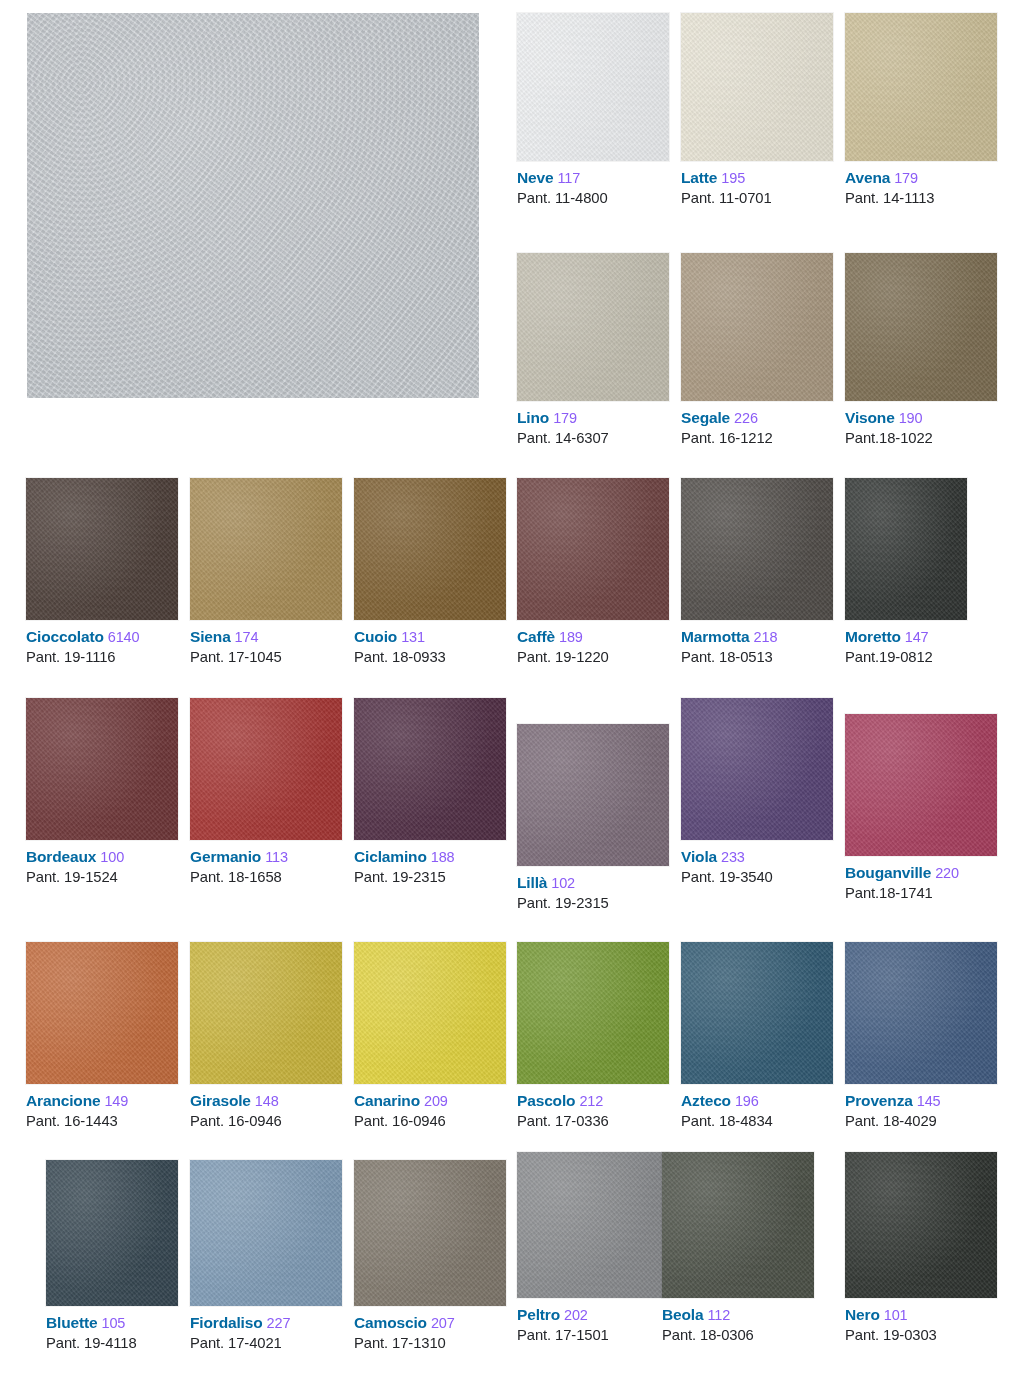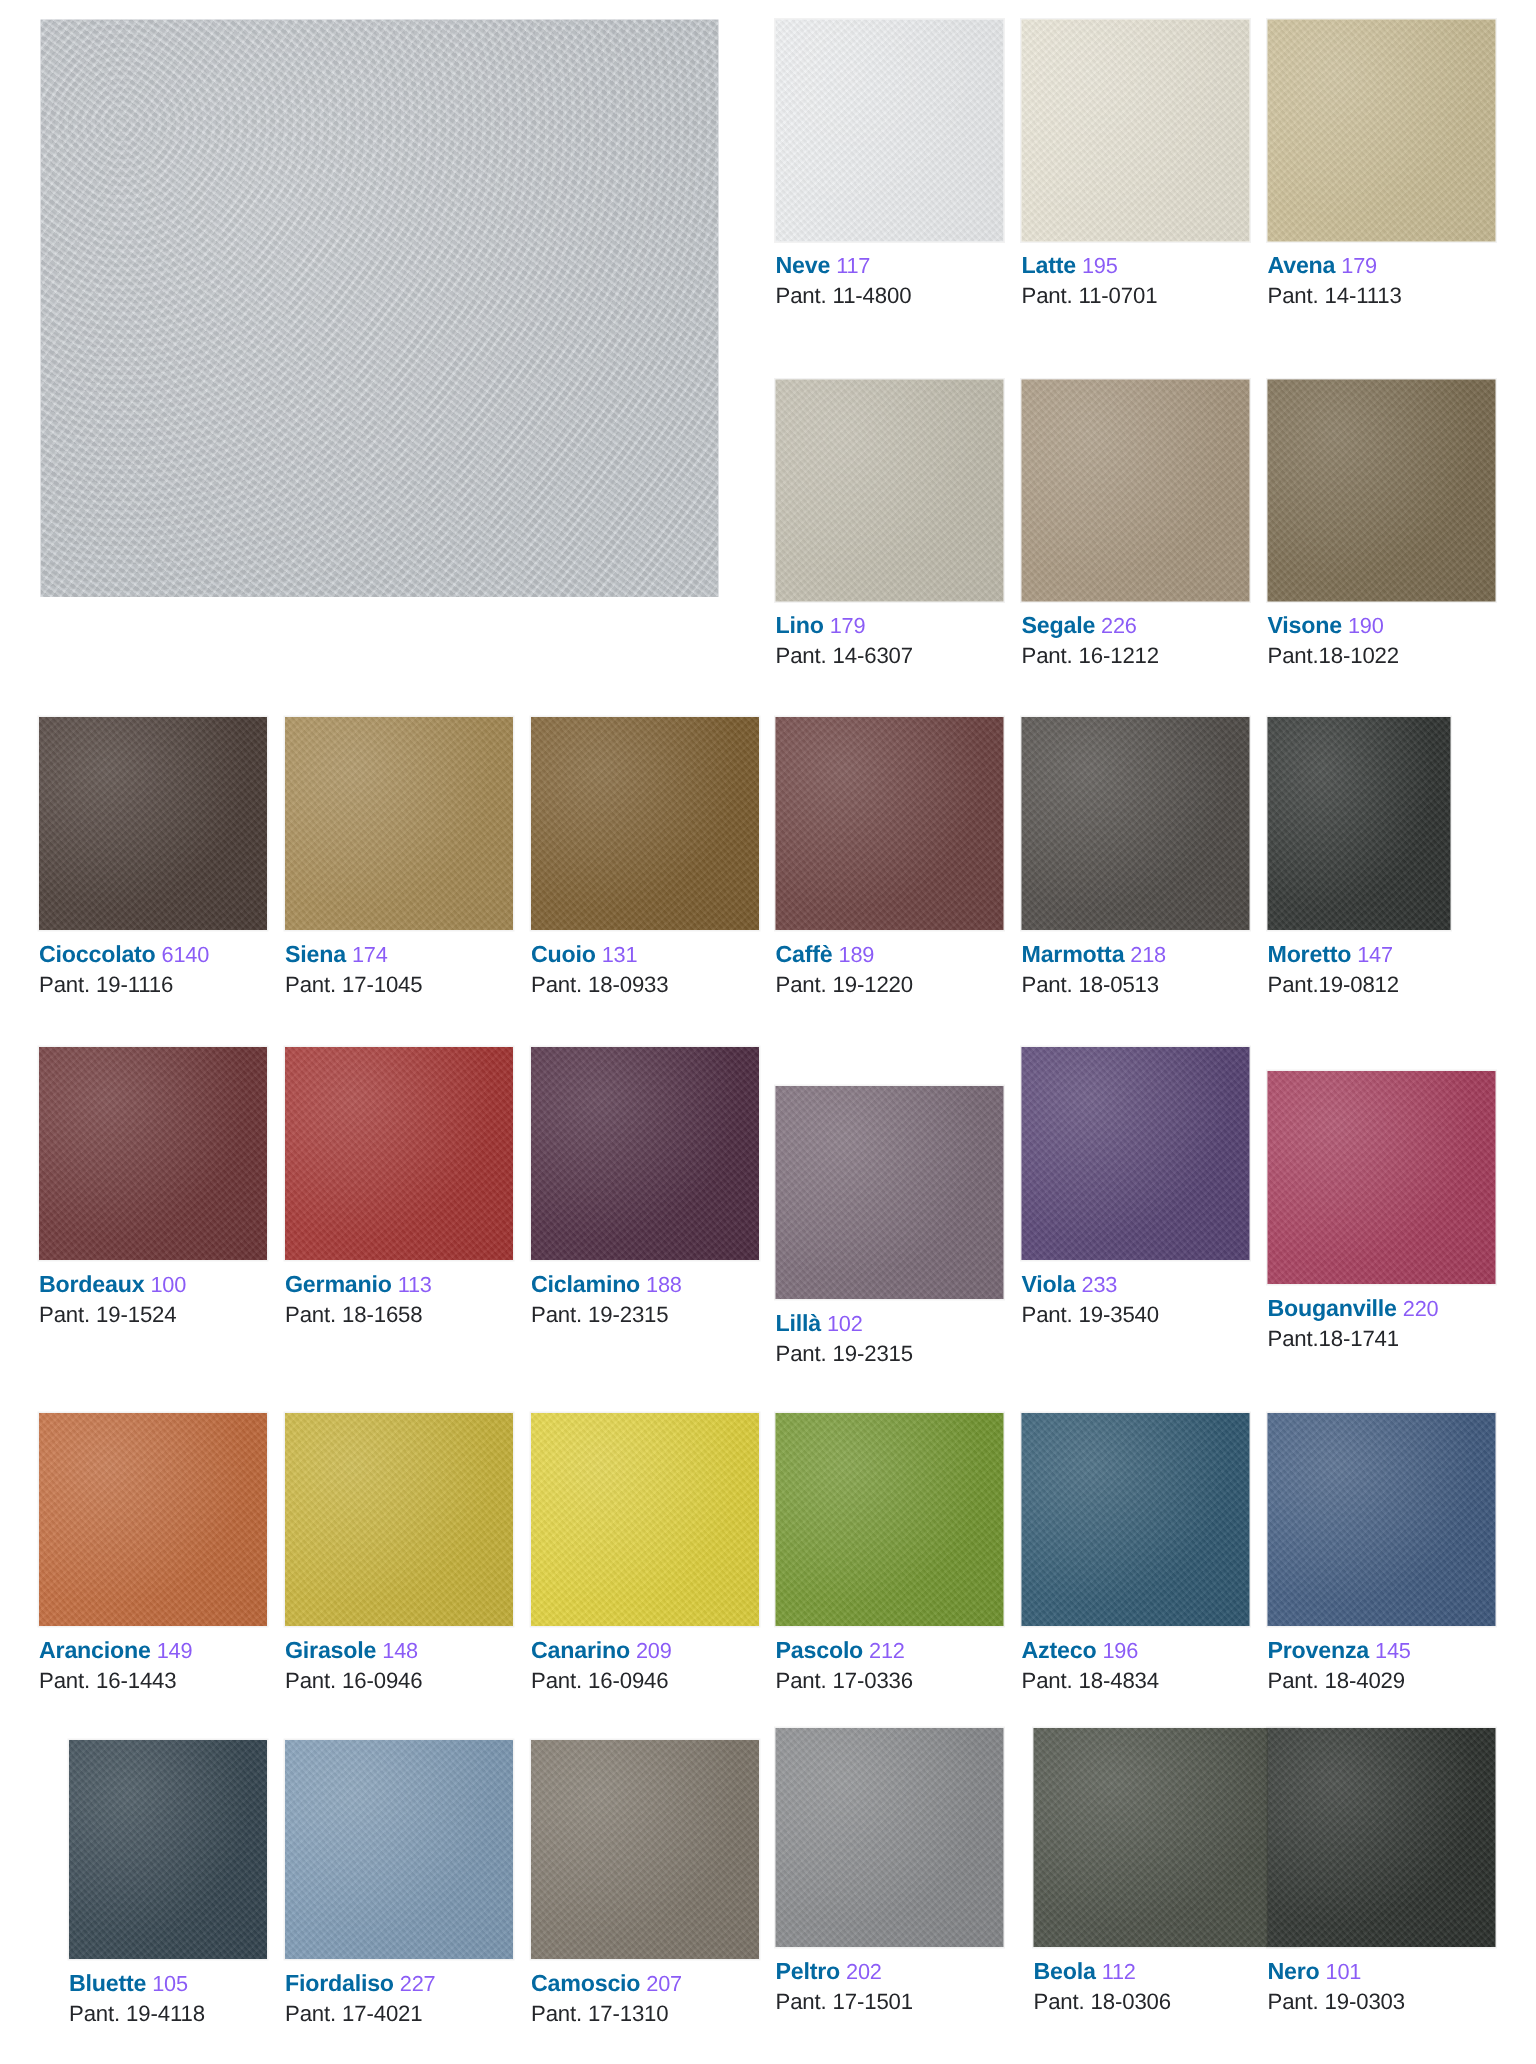--- a/index.html
+++ b/index.html
@@ -307,21 +307,21 @@
           <span class="swatch-pantone">Pant. 17-1310</span>
         </div>
       </div>
       <div class="swatch-block" style="left: 517px; top: 1152px; width: 152px;">
         <div class="swatch-chip grain" style="height: 146px; background: rgb(136, 138, 141);"></div>
         <div class="swatch-caption">
           <div class="caption-line1"><span class="swatch-name">Peltro</span><span class="swatch-code">202</span></div>
           <span class="swatch-pantone">Pant. 17-1501</span>
         </div>
       </div>
-      <div class="swatch-block" style="left: 689px; top: 1152px; width: 177px;">
+      <div class="swatch-block" style="left: 662px; top: 1152px; width: 152px;">
         <div class="swatch-chip grain" style="height: 146px; background: rgb(75, 80, 70);"></div>
         <div class="swatch-caption">
           <div class="caption-line1"><span class="swatch-name">Beola</span><span class="swatch-code">112</span></div>
           <span class="swatch-pantone">Pant. 18-0306</span>
         </div>
       </div>
       <div class="swatch-block" style="left: 845px; top: 1152px; width: 152px;">
         <div class="swatch-chip grain" style="height: 146px; background: rgb(44, 49, 45);"></div>
         <div class="swatch-caption">
           <div class="caption-line1"><span class="swatch-name">Nero</span><span class="swatch-code">101</span></div>

